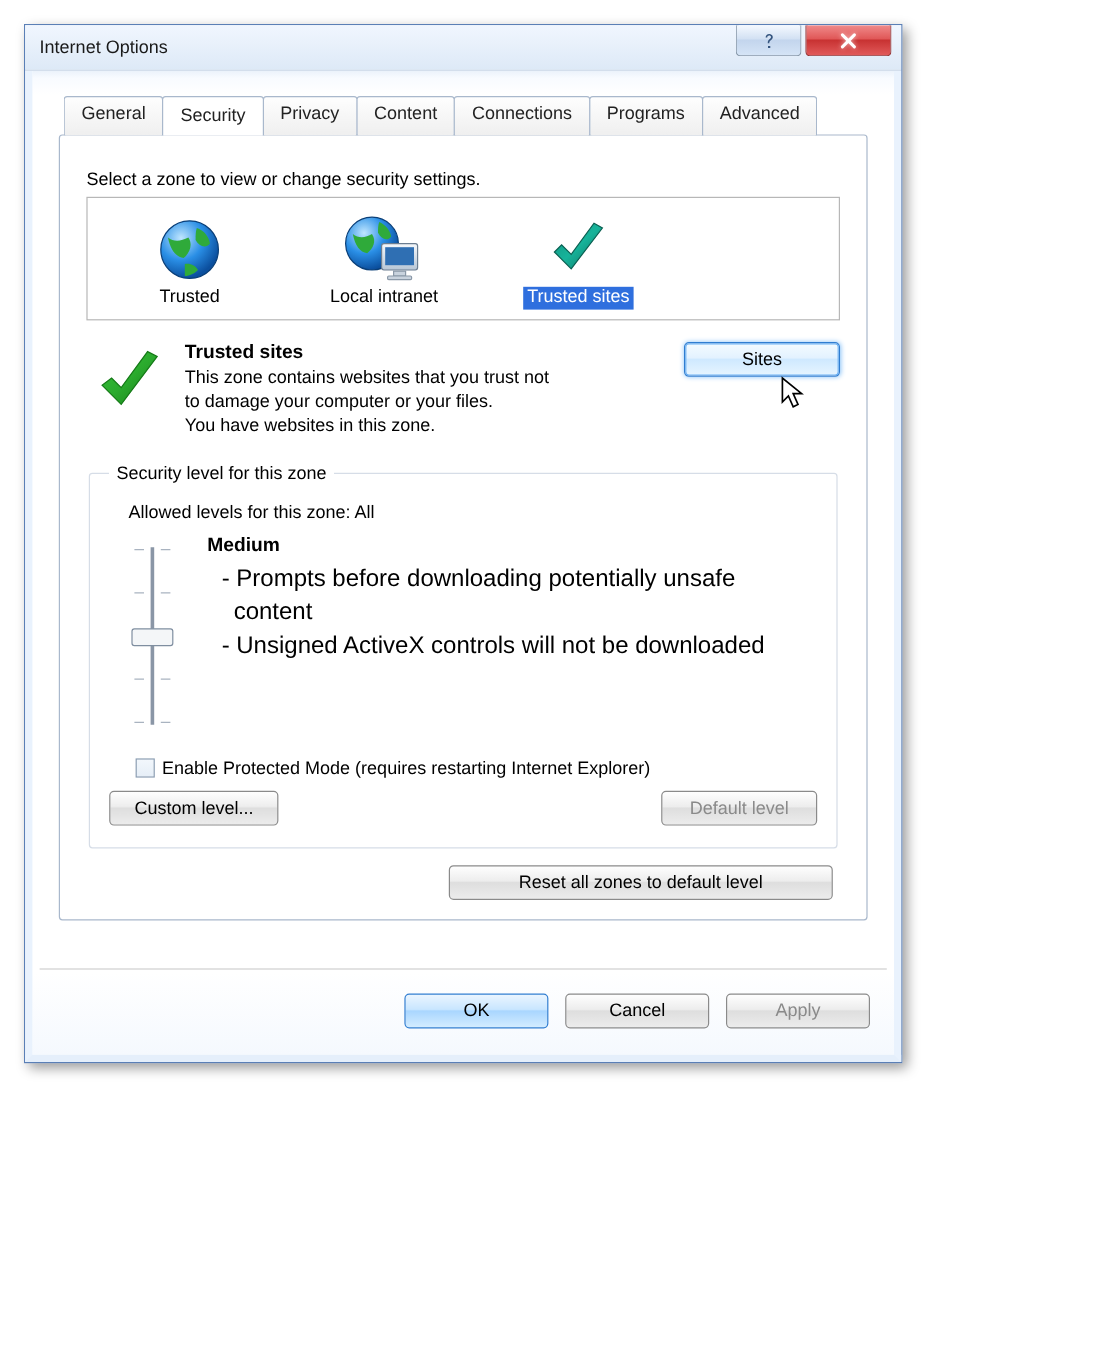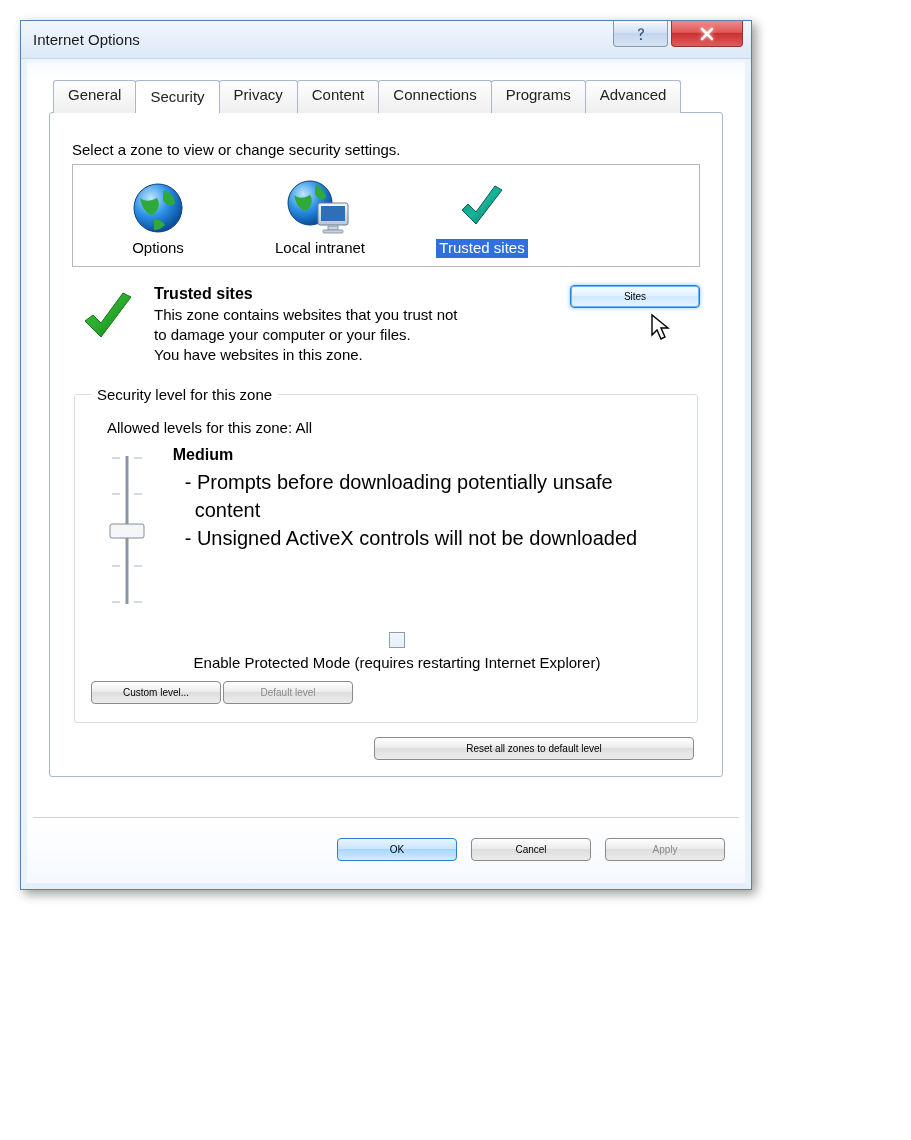--- a/index.html
+++ b/index.html
@@ -153,21 +153,21 @@
     padding-right: 8px;
   }
   .zone-desc-title { font-weight: bold; font-size: 16px; margin-bottom: 2px; }
   .zone-desc-body { font-size: 15px; line-height: 1.35; max-width: 380px; }
   .sites-btn-wrap { width: 210px; display:flex; justify-content:flex-end; position:relative; }
   .win-btn {
     border: 1px solid #8a8a8a;
     border-radius: 4px;
     padding: 5px 20px;
     background: linear-gradient(to bottom,#fefefe,#ededed 45%,#dedede 50%,#ececec);
-    font-size: 10px;
+    font-size: 15px;
     color: #000;
     cursor: default;
     min-width: 130px;
     text-align: center;
   }
   .win-btn.focus {
     border: 1px solid #2f7dd1;
     box-shadow: 0 0 0 1px #6cb2f5 inset, 0 0 4px #89c2f7;
     background: linear-gradient(to bottom,#f4fbff,#e3f2ff 45%,#cfe9ff 50%,#e7f5ff);
   }
@@ -193,25 +193,25 @@
   fieldset.sec-level legend {
     padding: 0 6px;
     font-size: 15px;
   }
   .allowed-line { margin: 4px 0 10px 16px; }
   .slider-row { display:flex; gap: 18px; align-items: flex-start; margin-left: 8px;}
   .slider-col { width: 56px; display:flex; justify-content:center; padding-top:4px; }
   .level-title { font-weight: bold; font-size: 16px; margin-bottom: 4px; }
   .level-bullets { font-size: 20px; line-height:1.4; }
   .level-bullets div { text-indent: -10px; padding-left: 22px; }
-  .protected-row { margin: 22px 0 10px 22px; display:flex; align-items:center; gap:6px;flex-direction:column; }
+  .protected-row { margin: 22px 0 10px 22px; display:flex; align-items:center; gap:6px; }
   .checkbox {
     width: 16px; height:16px; border:1px solid #8a9db2; background:linear-gradient(to bottom,#f2f7fc,#e6eef7); display:inline-block;
   }
-  .btn-row-right { display:flex; justify-content:flex-start; gap:2px; margin-top:6px; }
+  .btn-row-right { display:flex; justify-content:space-between; gap:2px; margin-top:6px; }
   .reset-row { display:flex; justify-content:flex-end; margin-top:14px; padding-right: 6px; }
   .footer-sep {
     height: 1px;
     background: #d0d0d0;
     margin: 30px 0 0 0;
   }
   .footer-btns {
     display:flex;
     justify-content:flex-end;
     gap: 14px;
@@ -272,21 +272,21 @@
                     <stop offset="55%" stop-color="#2a8fe6"></stop>
                     <stop offset="100%" stop-color="#0b4f9e"></stop>
                   </radialGradient>
                 </defs>
                 <circle cx="28" cy="28" r="24" fill="url(#gb1)" stroke="#0a3f78" stroke-width="1"></circle>
                 <path d="M10 18c5 4 11 3 17 0 4 6 1 13-4 17-6-1-11-6-13-17z" fill="#2faa3a"></path>
                 <path d="M34 10c6 2 10 7 11 13-3 4-9 3-12-3 0-4 0-7 1-10z" fill="#2faa3a"></path>
                 <path d="M24 40c4-1 9 1 11 5-3 3-7 5-11 5 0-3 0-7 0-10z" fill="#2faa3a"></path>
               </svg>
             </div>
-            <span class="zone-label">Options</span>
+            <span class="zone-label">Trusted</span>
           </div>
 
           <div class="zone-item">
             <div class="zone-icon-wrap">
               <svg width="68" height="58" viewBox="0 0 68 58">
                 <defs>
                   <radialGradient id="gb2" cx="35%" cy="30%" r="70%">
                     <stop offset="0%" stop-color="#bfe6ff"></stop>
                     <stop offset="55%" stop-color="#2a8fe6"></stop>
                     <stop offset="100%" stop-color="#0b4f9e"></stop>

